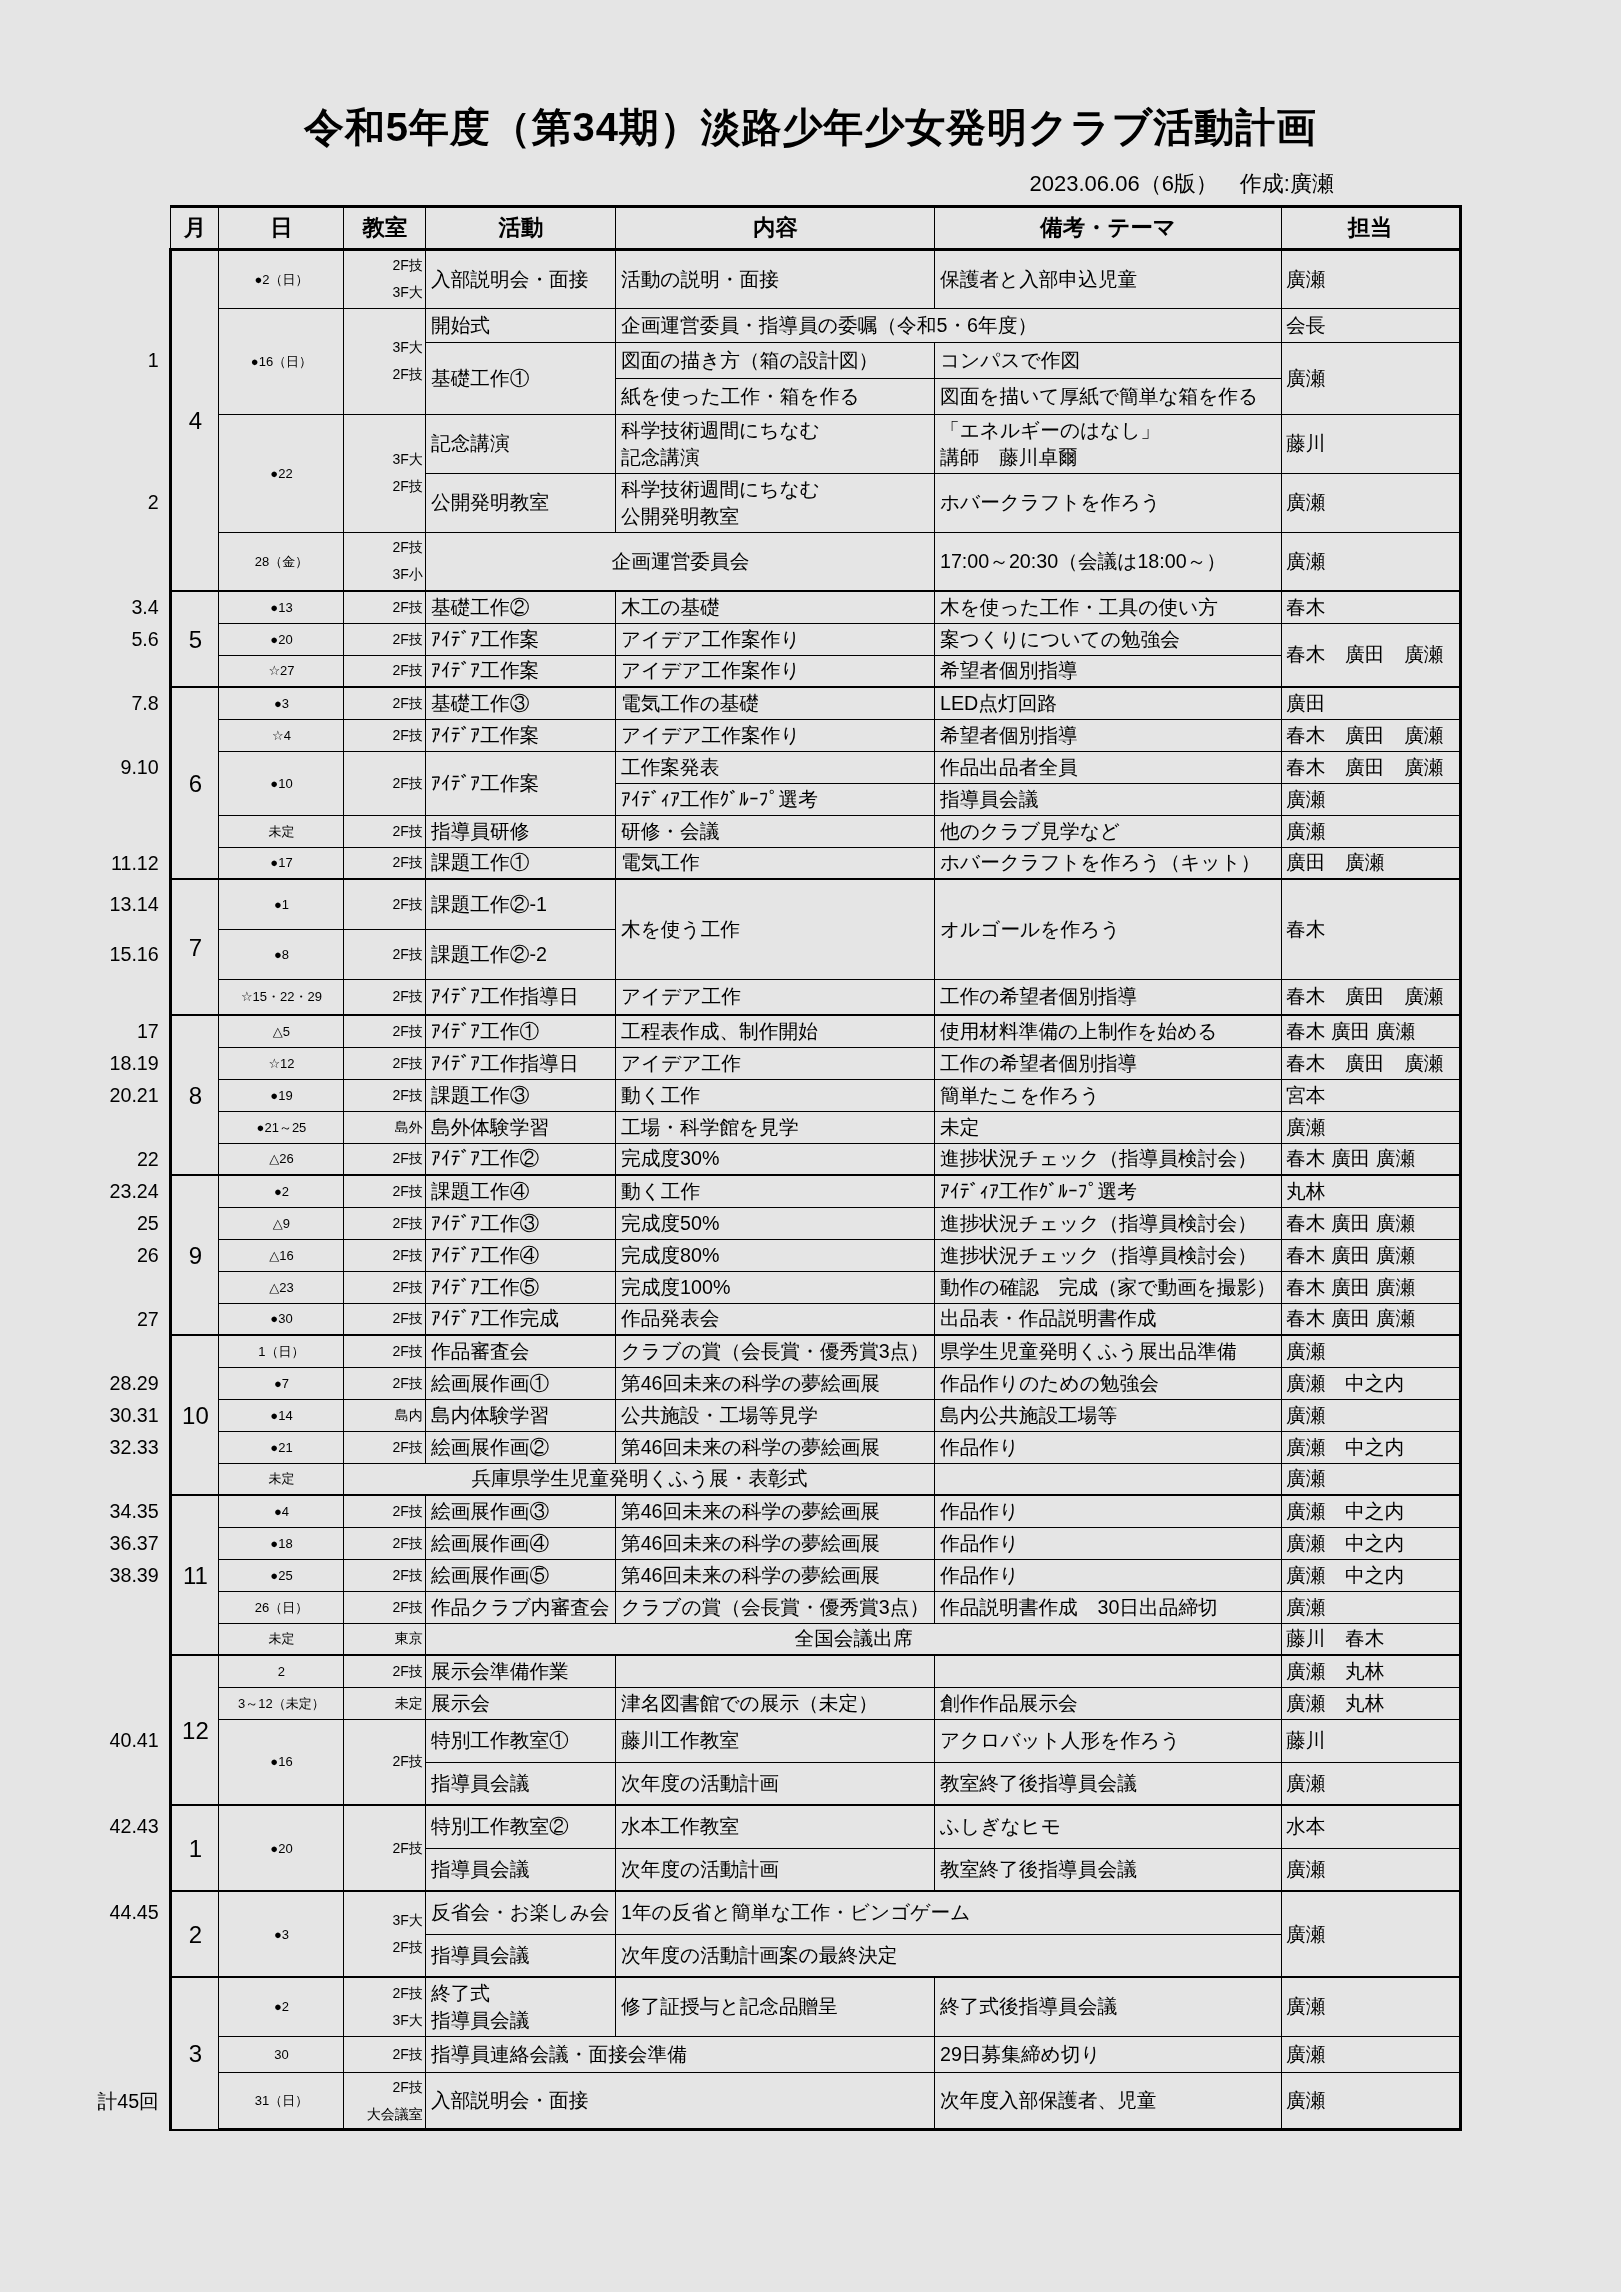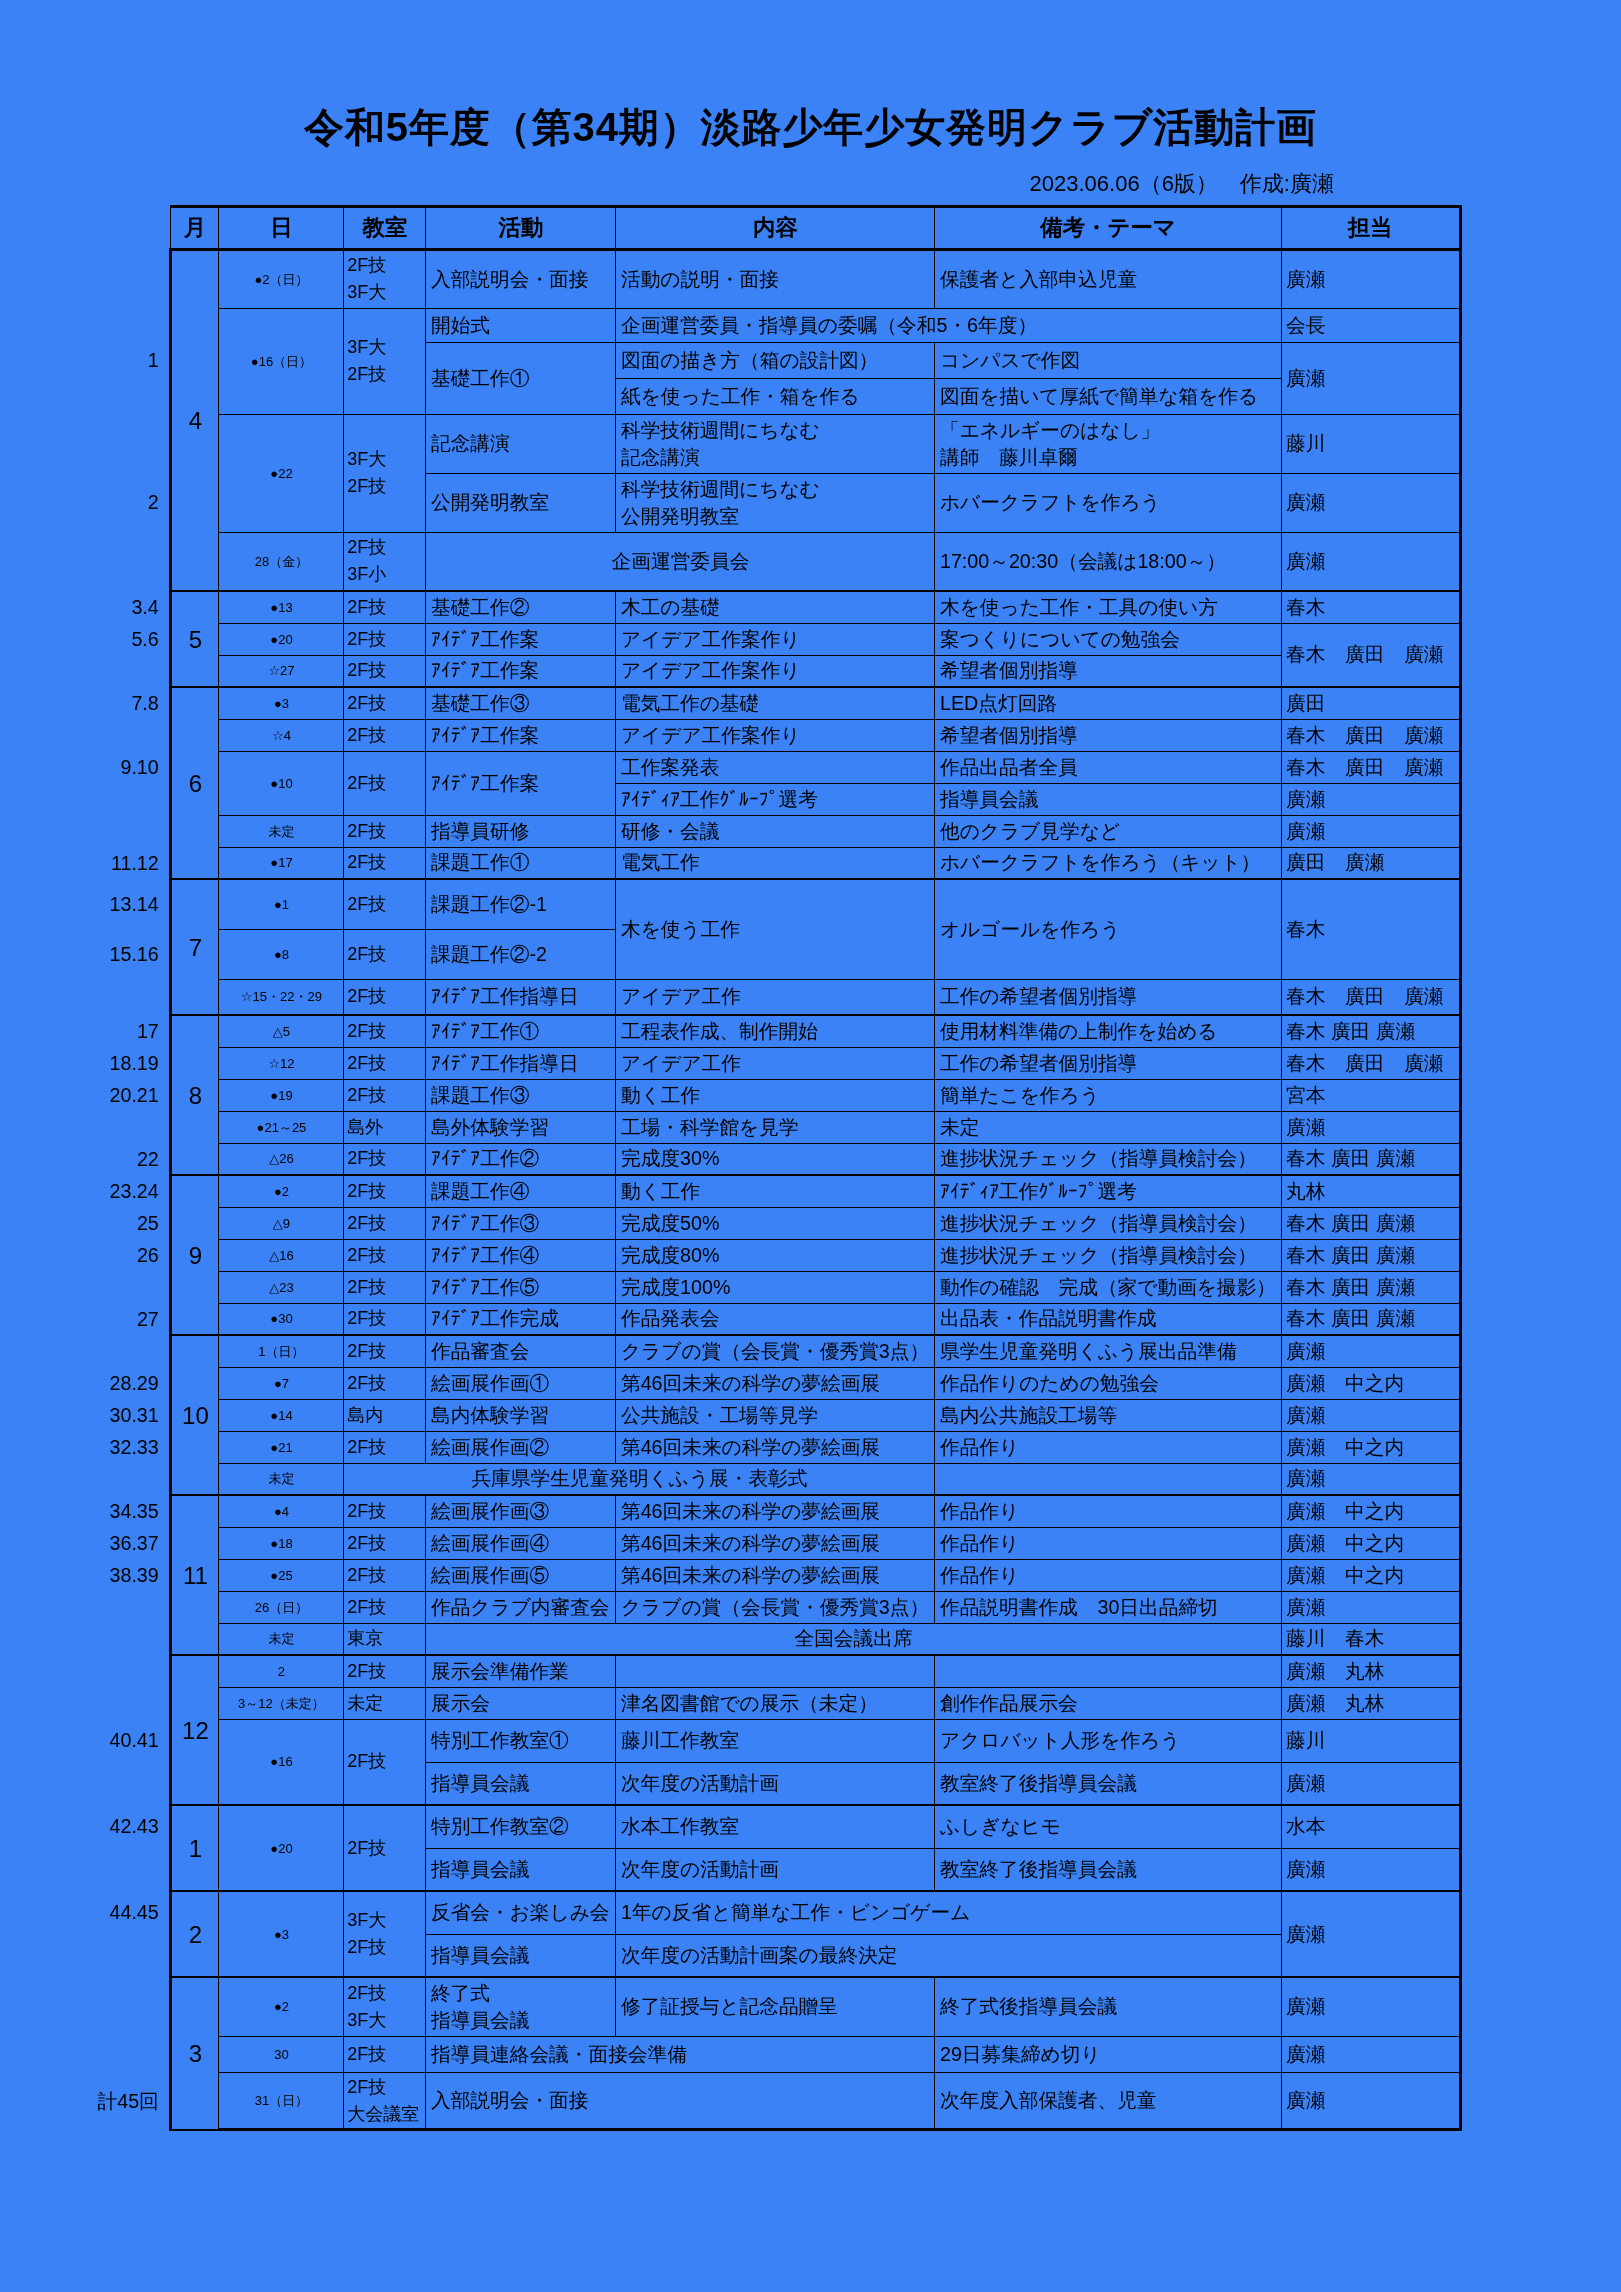--- a/index.html
+++ b/index.html
@@ -2,21 +2,21 @@
 <html style="font-size:14.3px"><head>
 <meta charset="utf-8">
 <style>
   * { box-sizing: border-box; margin: 0; padding: 0; }
   html, body { background: #ffffff; }
   body {
     width: 1621px; height: 2293px;
     font-family: "Liberation Sans", sans-serif;
     color: #000;
   }
-  .page { position: relative; width: 1621px; height: 2293px; background: #3b82f6; overflow: hidden; }
+  .page { position: relative; width: 1621px; height: 2293px; background: #e5e5e5; overflow: hidden; }
   .title {
     text-align: center;
     font-size: 40px;
     font-weight: bold;
     padding-top: 100px;
     letter-spacing: 0.9px;
   }
   .subtitle {
     text-align: right;
     font-size: 22px;
@@ -58,21 +58,21 @@
   }
   th.gutter, td.gutter {
     border: none;
     text-align: right;
     font-size: 19.7px;
     padding-right: 10.7px;
     white-space: nowrap;
   }
   td.month { border-left: 3.6px solid #000; border-bottom: 2.7px solid #000; text-align: center; font-size: 24px; }
   td.day   { text-align: center; font-size: 13px; padding: 0.9px 1.8px; }
-  td.room  { text-align: left; font-size: 18px; padding: 0.9px 2.7px; }
+  td.room  { text-align: right; font-size: 14px; padding: 0.9px 2.7px; }
   td.activity, td.content, td.remarks, td.staff { text-align: left; }
   td.a-c { text-align: center; }
   td.staff, th:last-child { border-right: 3.6px solid #000; }
   tr.mt td:not(.gutter) { border-top: 2.7px solid #000; }
   tr.last td:not(.gutter) { border-bottom: 3.6px solid #000; }
   .footer {
     margin: 14.3px 0 0 228px;
     font-size: 24px;
     font-weight: 600;
   }

